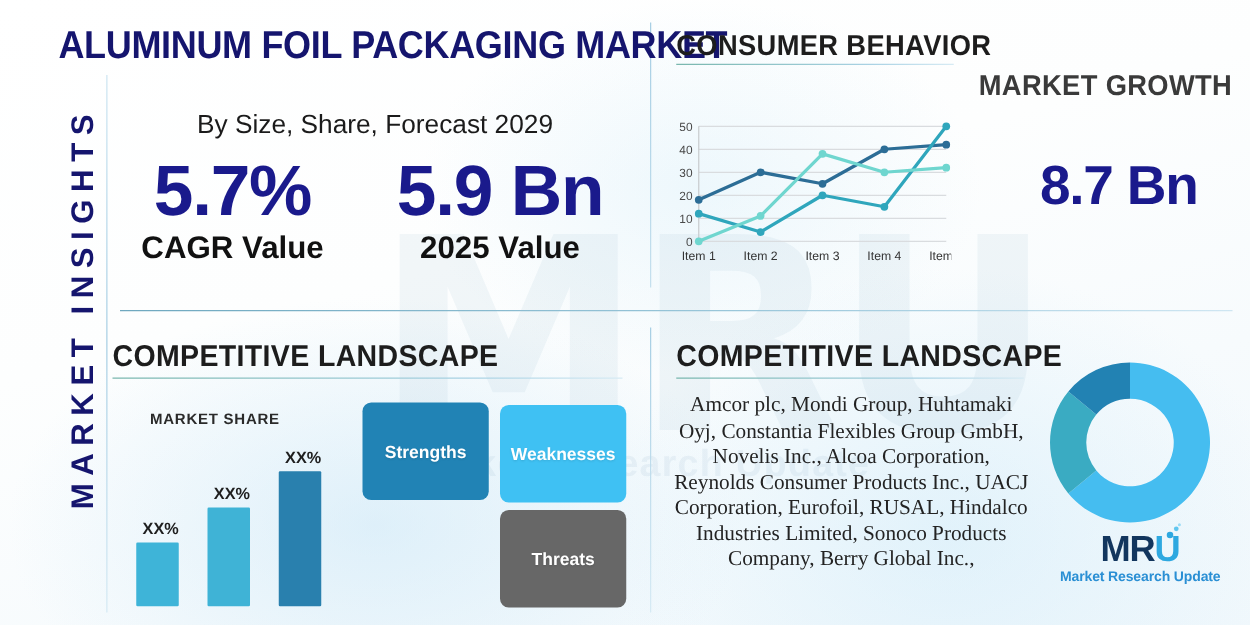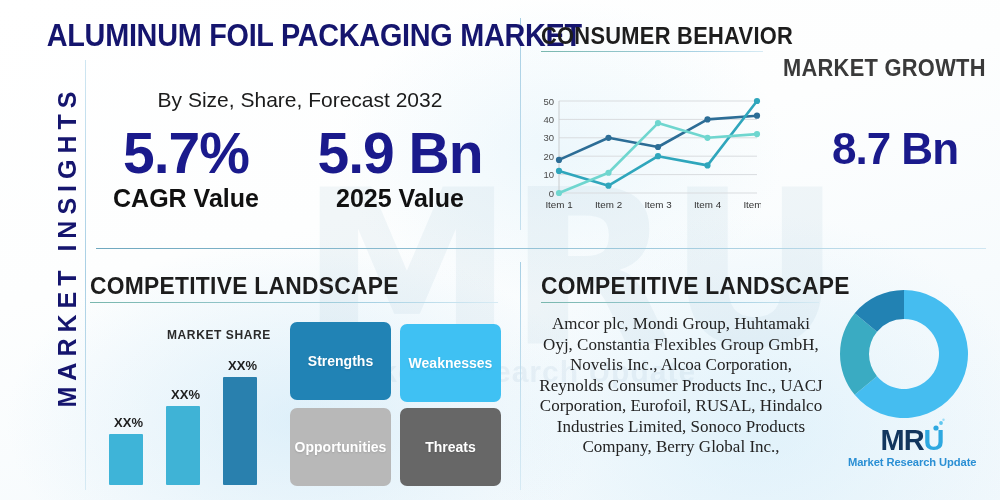--- a/index.html
+++ b/index.html
@@ -166,21 +166,20 @@
 
   
   #share-label {
     position: absolute;
     left: 120px; top: 328px;
     font-weight: bold;
     font-size: 12px;
     letter-spacing: 0.6px;
     color: #2a2a2a;
     white-space: nowrap;
-    margin-left: 47px;
   }
   .bars { position: absolute; left: 105px; top: 340px; width: 175px; height: 145px; }
   .bar-wrap {
     position: absolute; bottom: 0;
     width: 34px;
     text-align: right;
   }
   .bar-wrap .bar { width: 34px; border-radius: 1px; }
   .bar-wrap .bval {
     font-weight: bold;
@@ -260,21 +259,21 @@
   <div class="watermark-sub">Market Research Update</div>
 
   <div class="v-divider-left"></div>
   <div class="v-divider-mid"></div>
   <div class="v-divider-mid2"></div>
   <div class="h-divider"></div>
 
   <div class="rail-label">MARKET INSIGHTS</div>
 
   <div class="main-title">ALUMINUM FOIL PACKAGING MARKET</div>
-  <div class="subtitle">By Size, Share, Forecast 2032</div>
+  <div class="subtitle">By Size, Share, Forecast 2029</div>
 
   <div class="kpi" id="kpi-cagr">
     <div class="big">5.7%</div>
     <div class="cap">CAGR Value</div>
   </div>
 
   <div class="kpi" id="kpi-2025">
     <div class="big">5.9 Bn</div>
     <div class="cap">2025 Value</div>
   </div>
@@ -343,21 +342,20 @@
     </div>
     <div class="bar-wrap" id="bar-2">
       <div class="bval">XX%</div>
       <div class="bar" style="background: rgb(41, 128, 174); height: 107.52px;"></div>
     </div>
   </div>
 
   <div class="swot">
     <div class="swot-cell" id="swot-0" style="background: rgb(33, 131, 181);">Strengths</div>
     <div class="swot-cell" id="swot-1" style="background: rgb(63, 193, 243);">Weaknesses</div>
-    <div class="swot-cell" id="swot-2" style="background: rgb(184, 184, 184);">Opportunities</div>
     <div class="swot-cell" id="swot-3" style="background: rgb(103, 103, 103);">Threats</div>
   </div>
 
   <div id="companies">Amcor plc, Mondi Group, Huhtamaki Oyj, Constantia Flexibles Group GmbH, Novelis Inc., Alcoa Corporation, Reynolds Consumer Products Inc., UACJ Corporation, Eurofoil, RUSAL, Hindalco Industries Limited, Sonoco Products Company, Berry Global Inc.,</div>
 
   <svg id="donut" width="132" height="132" viewBox="0 0 132 132">
       <path d="M 66 2 A 64 64 0 1 1 16.687152462349495 106.79513534391614 L 39.032036502847376 88.30983964120415 A 35 35 0 1 0 66 31 Z" fill="#45bdf0"></path>
       <path d="M 16.687152462349495 106.79513534391614 A 64 64 0 0 1 16.687152462349502 25.204864656083842 L 39.03203650284738 43.69016035879585 A 35 35 0 0 0 39.032036502847376 88.30983964120415 Z" fill="#3aabc2"></path>
       <path d="M 16.687152462349502 25.204864656083842 A 64 64 0 0 1 65.99999999999999 2 L 66 31 A 35 35 0 0 0 39.03203650284738 43.69016035879585 Z" fill="#2282b3"></path>
     </svg>

